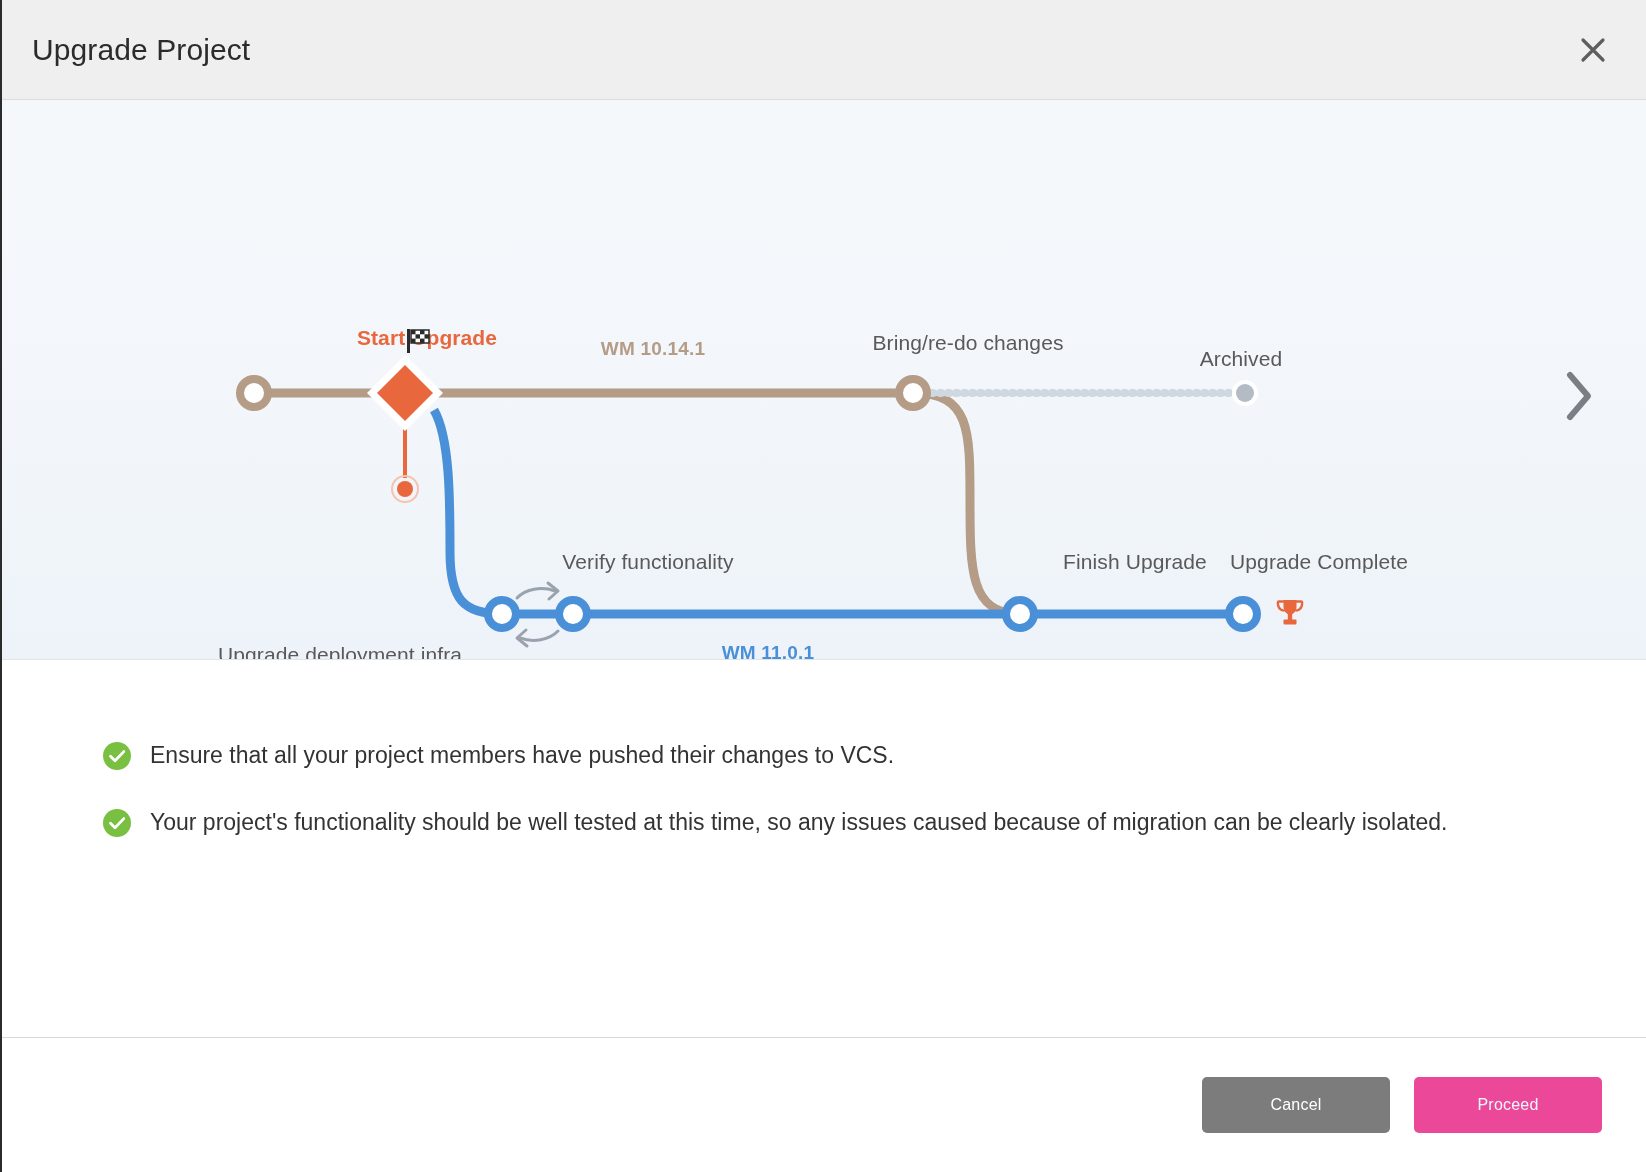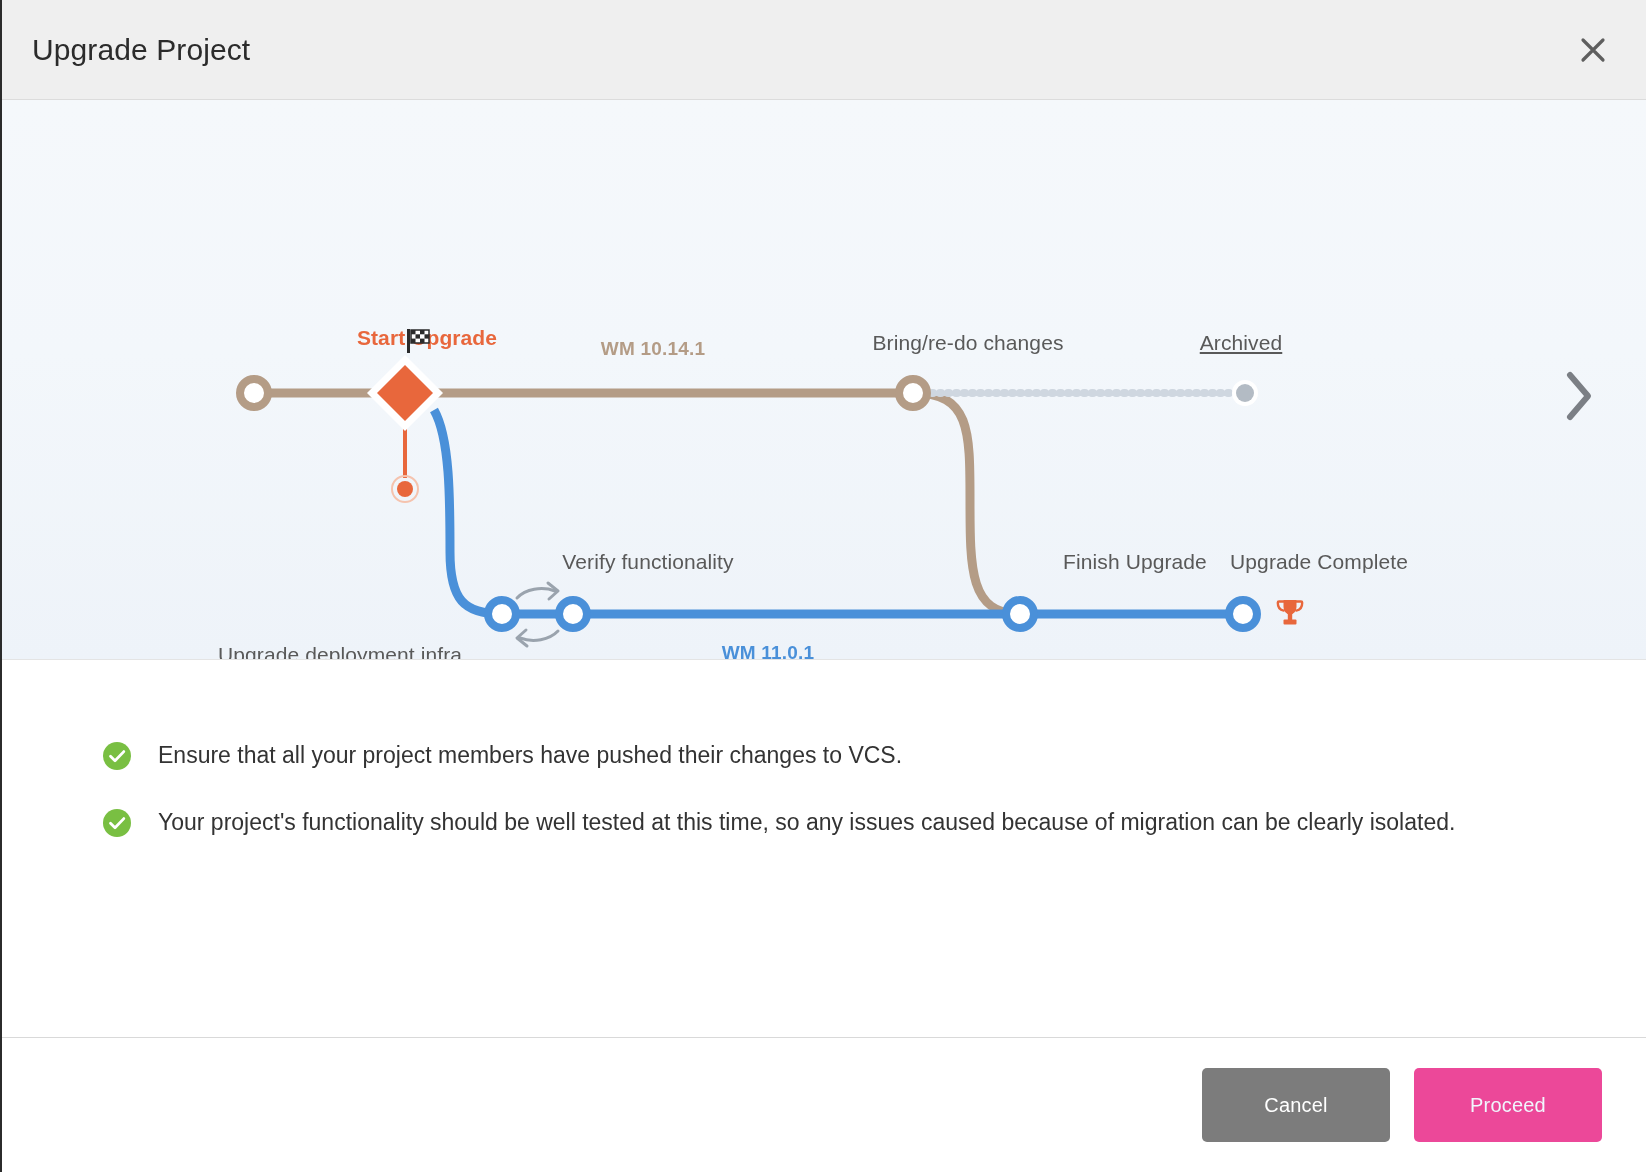--- a/index.html
+++ b/index.html
@@ -102,21 +102,21 @@
 
   
   .dlg-body {
     flex: 1 1 auto;
     background: #ffffff;
     padding: 78px 100px 0 100px;
   }
   .check-item {
     display: flex;
     align-items: flex-start;
-    gap: 26px;
+    gap: 18px;
     margin-bottom: 30px;
   }
   .check-icon { flex: 0 0 auto; margin-top: 3px; }
   .check-text {
     font-size: 23px;
     color: #333333;
     line-height: 1.55;
     max-width: 1320px;
   }
 
@@ -127,24 +127,24 @@
     border-top: 1px solid #d9d9d9;
     display: flex;
     align-items: center;
     justify-content: flex-end;
     gap: 24px;
     padding: 0 44px 0 0;
     background: #ffffff;
   }
   .btn {
     min-width: 188px;
-    height: 74px;
+    height: 56px;
     border: none;
     border-radius: 5px;
-    font-size: 20px;
+    font-size: 16px;
     font-family: "Liberation Sans", sans-serif;
     cursor: pointer;
     letter-spacing: 0.2px;
   }
   .btn-cancel { background: #7c7c7c; color: #ffffff; }
   .btn-proceed { background: #ec4899; color: #f0f6fd; cursor: default; }
 </style>
 </head>
 <body>
 
@@ -216,21 +216,21 @@
         <rect x="19.5" y="6.3" width="4.5" height="4.3" fill="#2b2b2b"></rect>
         <rect x="6" y="10.6" width="4.5" height="4.3" fill="#2b2b2b"></rect>
         <rect x="15" y="10.6" width="4.5" height="4.3" fill="#2b2b2b"></rect>
       </svg>
     </div>
 
     <div class="version-label tan" style="left:651px; top:238px;">WM 10.14.1</div>
 
     <div class="node-label" style="left:966px; top:231px;">Bring/re-do changes</div>
 
-    <div class="node-label" style="left:1239px; top:231px;text-decoration:underline;">Archived</div>
+    <div class="node-label" style="left:1239px; top:247px;">Archived</div>
 
     <div class="node-label" style="left:338px; top:543px;">Upgrade deployment infra</div>
 
     <div class="node-label" style="left:646px; top:450px;">Verify functionality</div>
 
     <div class="node-label" style="left:1094px; top:450px;margin-left:39px;">Finish Upgrade</div>
 
     <div class="node-label" style="left:1317px; top:450px;">Upgrade Complete</div>
 
     <div class="version-label blue" style="left:766px; top:542px;">WM 11.0.1</div>

